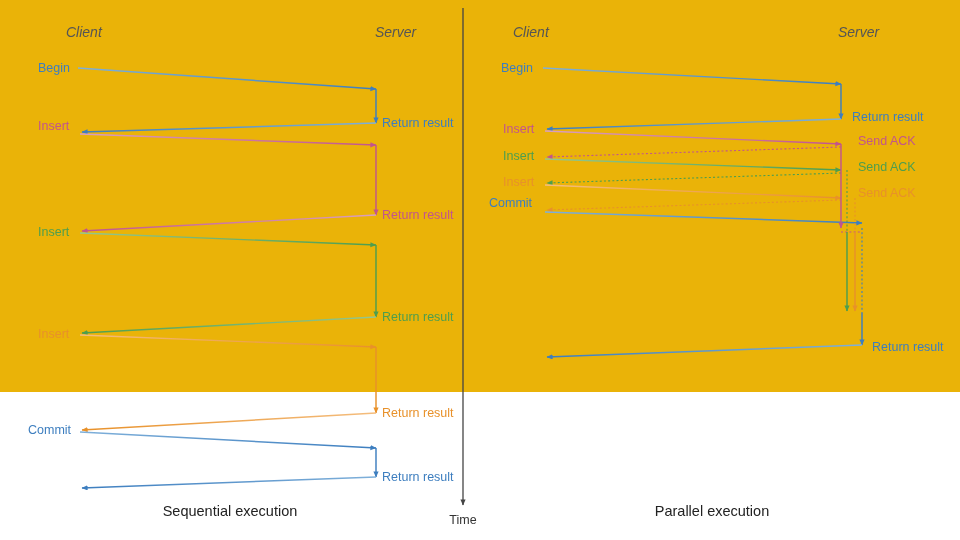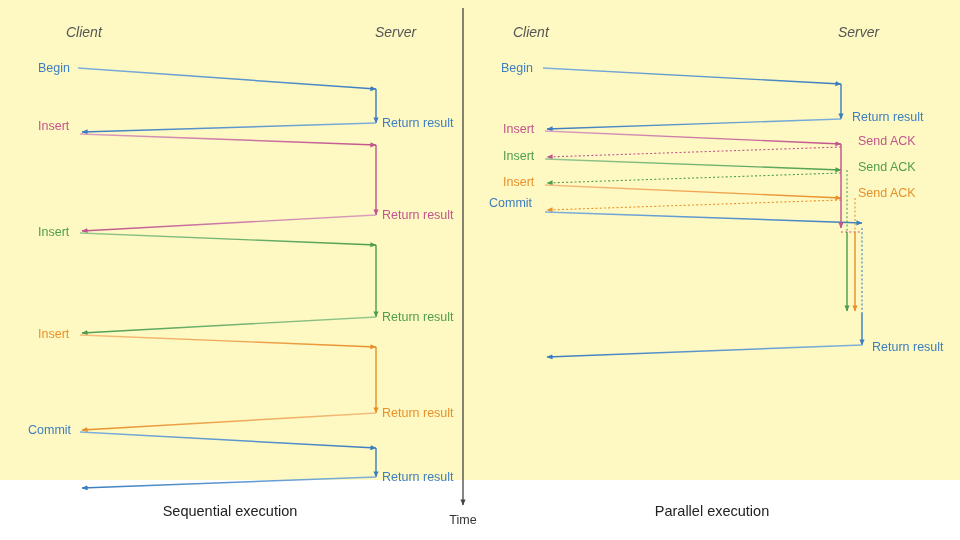--- a/index.html
+++ b/index.html
@@ -9,22 +9,22 @@
   }
   body {
     width: 960px;
     height: 540px;
     overflow: hidden;
     font-family: "Liberation Sans", sans-serif;
   }
   #stage {
     position: relative;
     width: 960px;
-    height: 480px;
-    background: #fef9c3;
+    height: 392px;
+    background: #eab308;
   }
   #diagram {
     position: absolute;
     left: 0;
     top: 0;
     width: 960px;
     height: 540px;
   }
   .lbl {
     font-family: "Liberation Sans", sans-serif;

